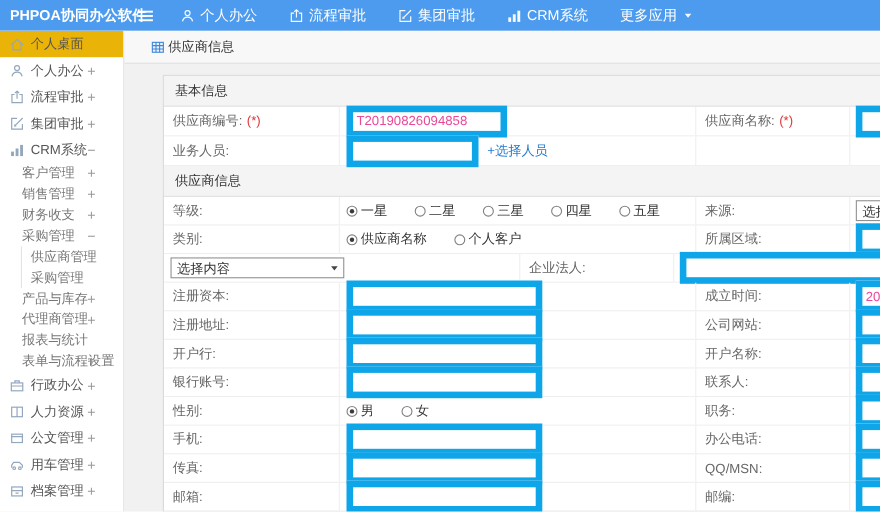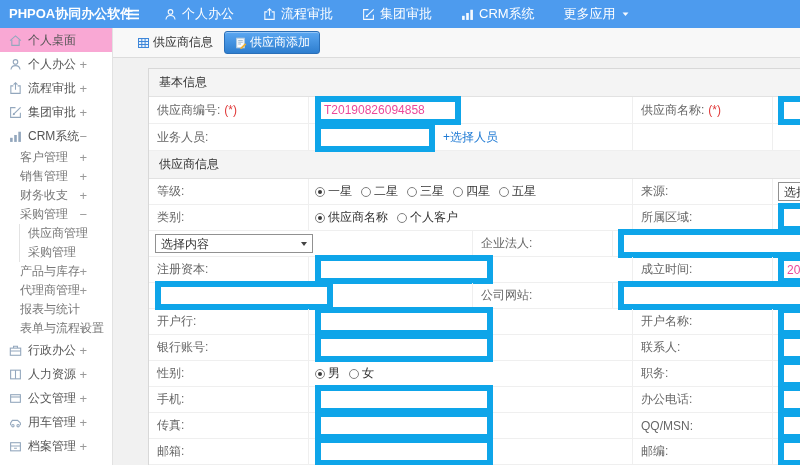--- a/index.html
+++ b/index.html
@@ -14,21 +14,21 @@
   .hamburger{margin:0 24px 0 12px;cursor:pointer;}
   .topnav{display:flex;align-items:center;}
   .nav-item{display:flex;align-items:center;gap:5px;margin-right:29px;font-size:13px;cursor:pointer;white-space:nowrap;}
   .nav-item .icon{opacity:.95;}
 
   
   .sidebar{position:absolute;top:28px;left:0;width:112px;height:437px;background:#fff;
            border-right:1px solid #e2e2e2;overflow:hidden;}
   .side-item{height:24px;display:flex;align-items:center;color:#555;cursor:pointer;position:relative;padding-left:9px;}
   .side-item .icon{color:#93a7bd;margin-right:6px;}
-  .side-item.active{background:#f9a8d4;font-family:Liberation Serif, serif;}
+  .side-item.active{background:#eab308;font-family:Liberation Serif, serif;}
   .expand{position:absolute;right:25px;color:#999;font-size:13px;cursor:pointer;}
   .side-sub{height:19px;display:flex;align-items:center;color:#777;cursor:pointer;position:relative;padding-left:20px;}
   .subsub-wrap{margin-left:19px;border-left:1px solid #e3e3e3;}
   .side-subsub{height:19px;display:flex;align-items:center;color:#777;cursor:pointer;position:relative;padding-left:8px;}
 
   
   .content{margin-left:113px;height:437px;margin-top:0;}
   .tabbar{height:29px;background:#f8f8f8;border-bottom:1px solid #dcdcdc;display:flex;align-items:center;padding-left:22px;}
   .tab{display:flex;align-items:center;gap:3px;color:#333;margin-right:9px;cursor:pointer;padding:3px 2px;}
   .tab.active{background:linear-gradient(#5aa7f2,#2e7ecf);border:1px solid #2a6fb8;color:#fff;
@@ -47,21 +47,21 @@
   .f1{width:324px;padding-left:6px;border-right:1px solid #efefef;}
   .l2{width:140px;border-right:1px solid #efefef;}
   .f2{flex:1;padding-left:5px;}
   .req{color:#e03a3a;margin-left:4px;}
   input.txt{height:17px;border:6px solid #0ea5e9;padding:0 3px;font-size:12px;background:#fff;
             font-family:Liberation Sans, sans-serif;color:#ec4899;}
   .sel{height:19px;line-height:18px;border:1px solid #919191;background:#fff;padding:0 18px 0 5px;
        position:relative;color:#333;box-sizing:border-box;cursor:pointer;white-space:nowrap;overflow:hidden;}
   .sel-caret{position:absolute;right:5px;top:7px;width:0;height:0;
              border-left:3.5px solid transparent;border-right:3.5px solid transparent;border-top:4.5px solid #444;}
-  .radio-group{display:flex;align-items:center;gap:9px;color:#333;text-align:center;}
+  .radio-group{display:flex;align-items:center;gap:25px;color:#333;text-align:center;}
   .radio-opt{display:flex;align-items:center;cursor:pointer;}
   .rb{width:10px;height:10px;border:1px solid #808080;border-radius:50%;background:#fff;
       display:inline-block;margin-right:3px;position:relative;box-sizing:border-box;}
   .rb.on::after{content:"";position:absolute;left:2px;top:2px;width:4px;height:4px;border-radius:50%;background:#3a3a3a;}
   .link{color:#1f7ad4;margin-left:8px;cursor:pointer;text-decoration:none;}
 </style>
 </head>
 <body>
 
 <div class="topbar">
@@ -277,30 +277,20 @@
   <div class="tabbar">
       <div class="tab">
         <span class="icon">
           <svg width="13" height="12" viewBox="0 0 12 12" fill="none" stroke="#3f87d9">
             <rect x="1" y="1.5" width="10" height="9" fill="#eaf3fc"></rect>
             <path d="M1 4.5h10M1 7.5h10M4.3 1.5v9M7.6 1.5v9"></path>
           </svg>
         </span>
         <span>供应商信息</span>
       </div>
-      <div class="tab active">
-        <span class="icon">
-          <svg width="13" height="12" viewBox="0 0 12 12">
-            <rect x="2.2" y="1.2" width="7.6" height="9.6" fill="#fdfdfd" stroke="#b9cede"></rect>
-            <path d="M3.7 3.4h4.6M3.7 5.2h4.6M3.7 7h2.8" stroke="#9cb8d0" fill="none"></path>
-            <path d="M6.2 10.6L10.6 6.2l1.2 1.2-4.4 4.4-1.8.6z" fill="#f0b030"></path>
-          </svg>
-        </span>
-        <span>供应商添加</span>
-      </div>
     </div>
   <div class="main">
     <div class="panel">
         <div class="sec1">
           <div class="section-header">基本信息</div>
           <div class="form-row">
             <div class="cell lab l1">
               <span>供应商编号:</span>
               <span class="req">(*)</span>
             </div>
@@ -406,20 +396,23 @@
               <input class="txt" type="text" style="width: 160px;">
             </div>
             <div class="cell lab l2">
               <span>成立时间:</span>
             </div>
             <div class="cell fld f2">
               <input class="txt" type="text" value="2019-08-26" style="width: 200px;">
             </div>
           </div>
           <div class="form-row">
+            <div class="cell lab l1">
+              <span>注册地址:</span>
+            </div>
             <div class="cell fld f1">
               <input class="txt" type="text" style="width: 160px;">
             </div>
             <div class="cell lab l2">
               <span>公司网站:</span>
             </div>
             <div class="cell fld f2">
               <input class="txt" type="text" style="width: 200px;">
             </div>
           </div>

